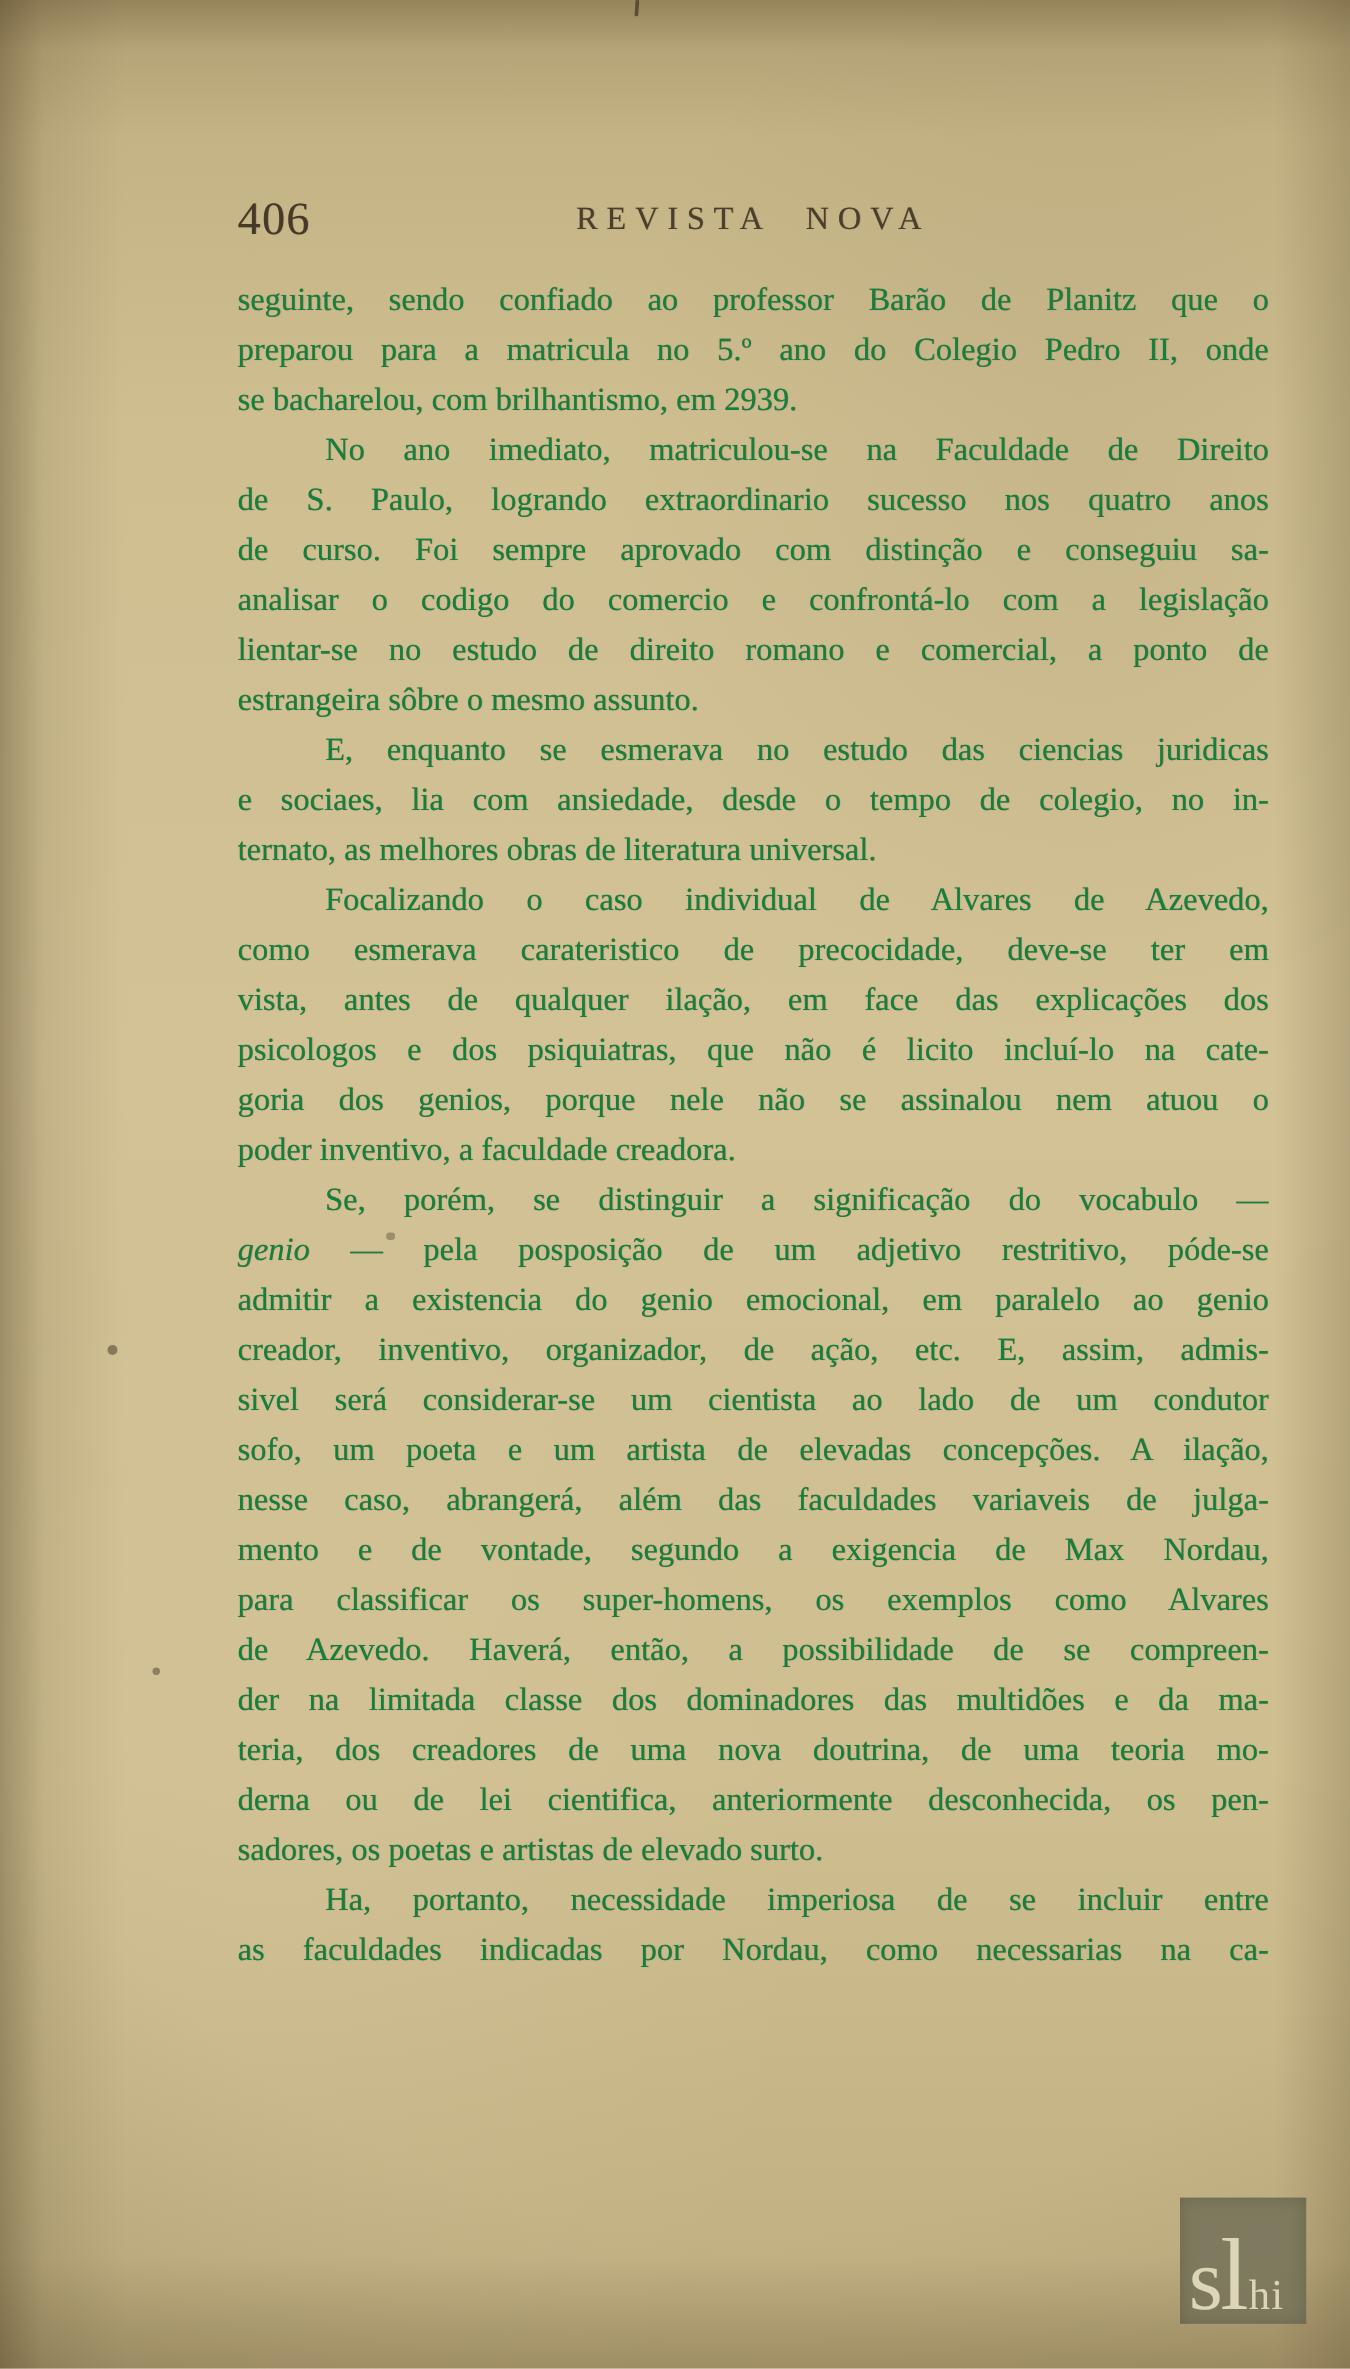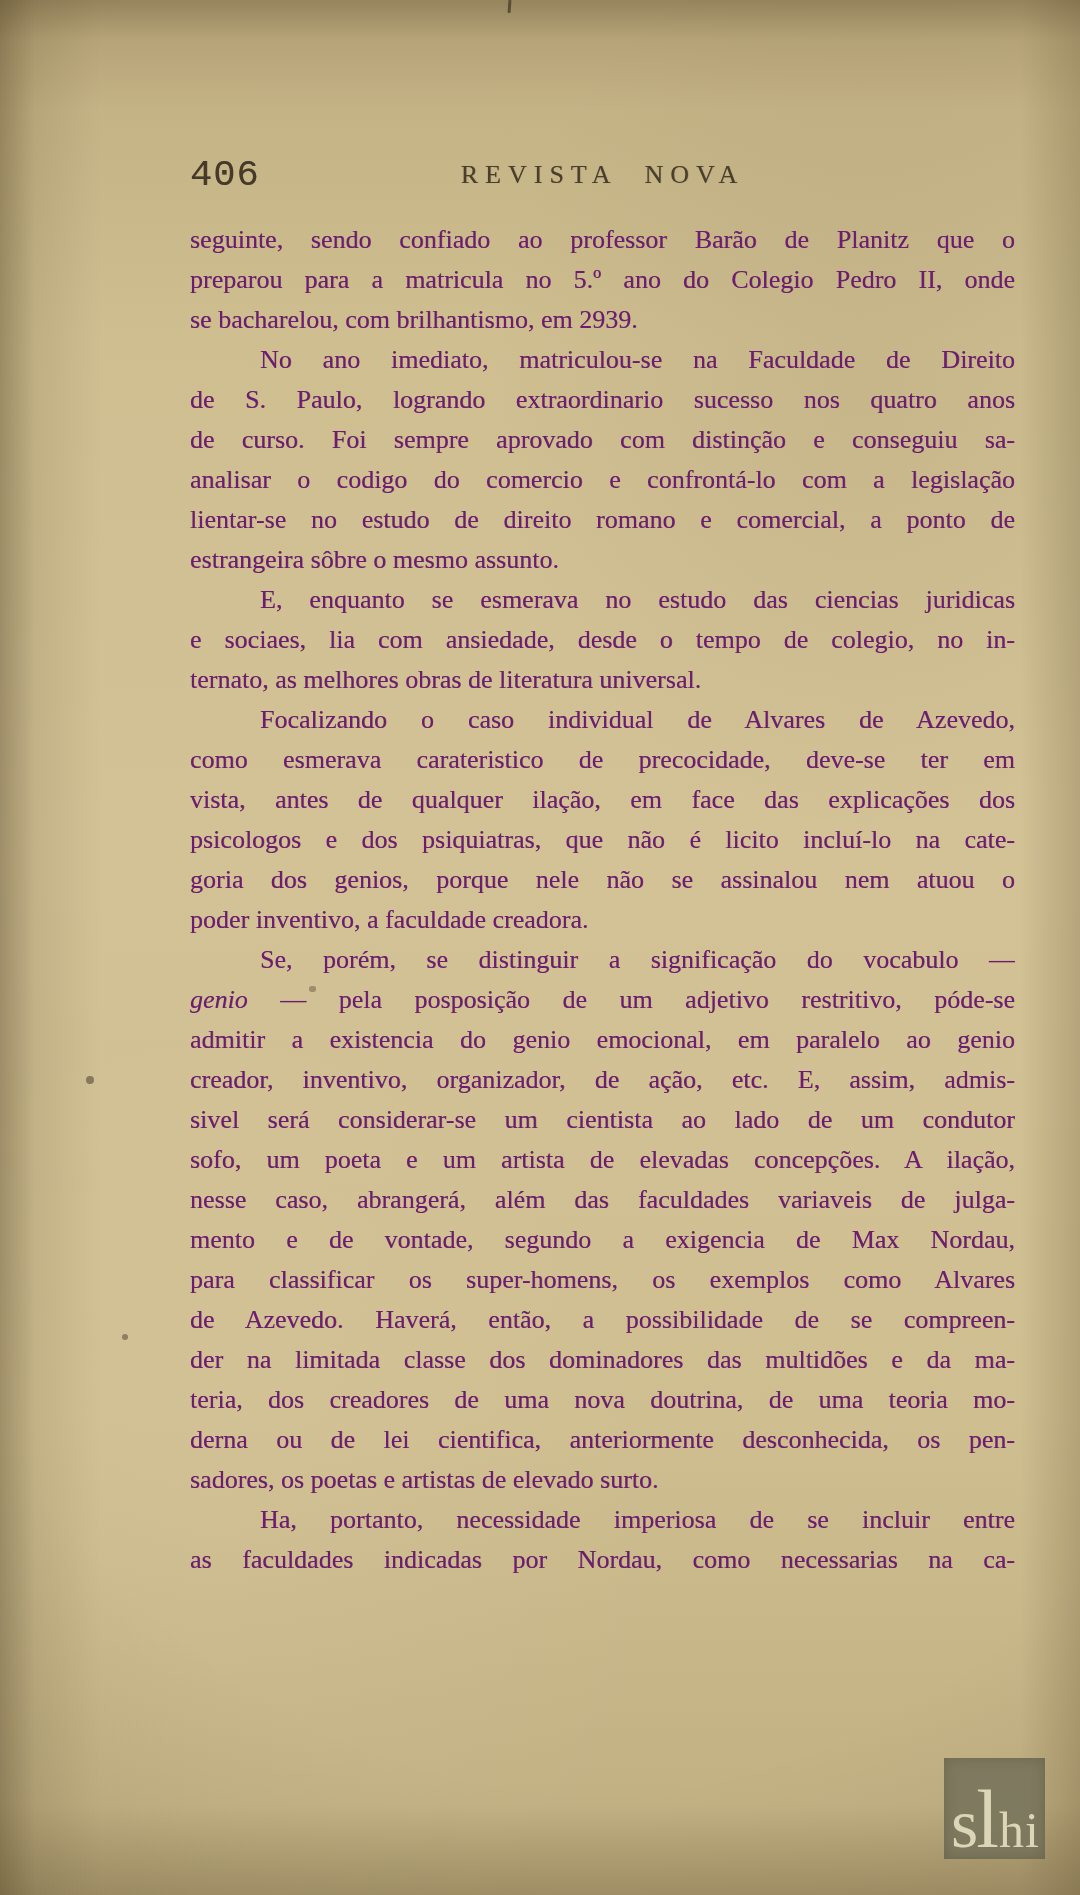--- a/index.html
+++ b/index.html
@@ -17,39 +17,39 @@
       linear-gradient(180deg, #c0ae80 0%, #cebe90 18%, #d3c296 45%, #cfbe90 75%, #bfae80 100%);
   }
   .paper::after{content:"";position:absolute;inset:0;
     background:
       radial-gradient(60% 40% at 20% 80%, rgba(255,245,215,0.07), rgba(0,0,0,0) 70%),
       radial-gradient(50% 35% at 80% 20%, rgba(60,45,20,0.06), rgba(0,0,0,0) 70%);
   }
 
   .header{position:absolute;left:190px;top:152px;width:825px;height:50px;color:#45392a;}
   .page-number{position:absolute;left:0;top:2px;font-size:37px;letter-spacing:1px;
-      text-shadow:0.4px 0.4px 0.6px rgba(58,48,34,0.45);font-family:Liberation Mono, monospace;}
+      text-shadow:0.4px 0.4px 0.6px rgba(58,48,34,0.45);}
   .journal-title{position:absolute;left:0;right:0;top:8px;text-align:center;
       font-size:26px;letter-spacing:7px;word-spacing:15px;color:#4a3e2d;
       text-shadow:0.4px 0.4px 0.7px rgba(58,48,34,0.4);}
 
-  .text-block{position:absolute;left:190px;top:220px;width:825px;color:#701a75;}
+  .text-block{position:absolute;left:190px;top:220px;width:825px;color:#15803d;}
   .line{height:40px;line-height:40px;font-size:26px;overflow:hidden;
       text-shadow:0.35px 0.35px 0.6px rgba(55,46,33,0.5);}
   .line.just{text-align:justify;text-align-last:justify;}
   .line.ind{text-indent:70px;}
   .it{font-style:italic;}
 
   
   .stamp{position:absolute;left:944px;top:1758px;width:101px;height:101px;
       background:rgba(122,118,93,0.93);box-shadow:inset 0 0 14px rgba(70,66,48,0.35);}
   .stamp-text{position:absolute;left:7px;bottom:2px;color:#dcd5b8;line-height:0.9;white-space:nowrap;}
   .st-s{font-size:70px;}
   .st-l{font-size:82px;margin-left:-2px;}
-  .st-hi{font-size:50px;letter-spacing:1px;}
+  .st-hi{font-size:34px;letter-spacing:1px;}
 
   
   .speck{position:absolute;background:#4a3e2c;border-radius:50%;opacity:0.8;}
   .speck.tick{border-radius:1px;transform:rotate(4deg);}
 </style>
 </head>
 <body>
 
 <div class="paper"></div>
 

